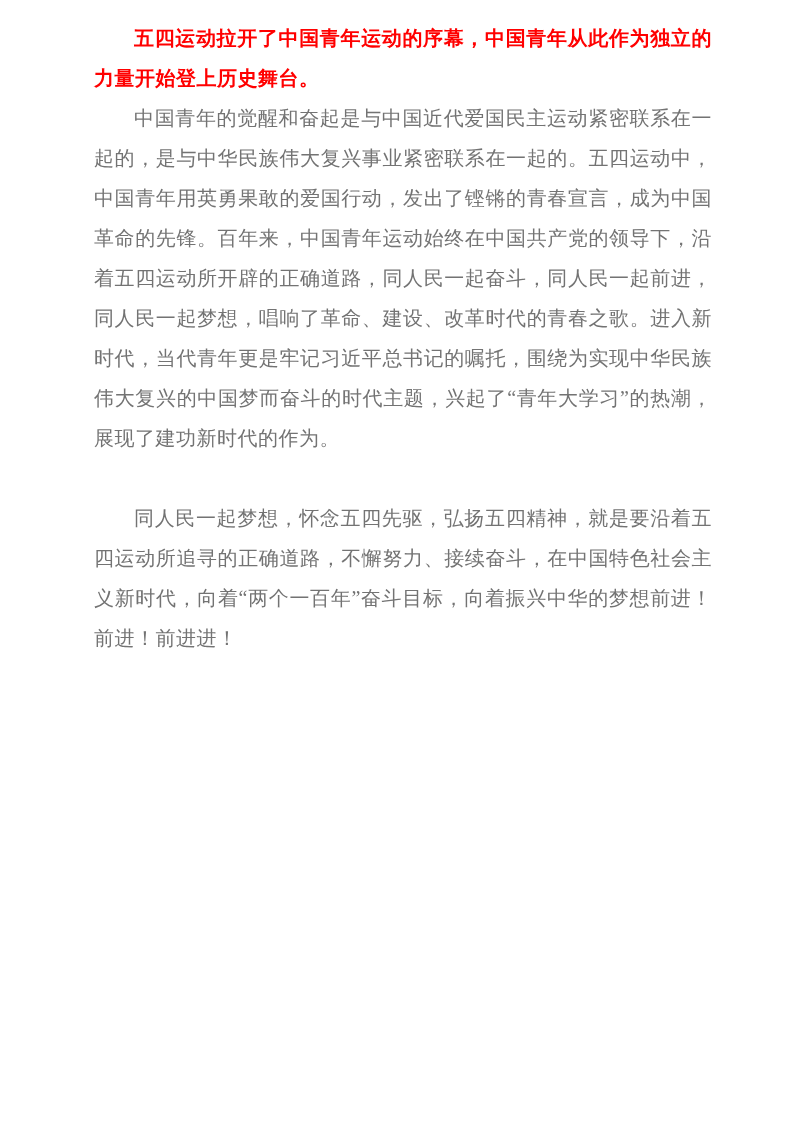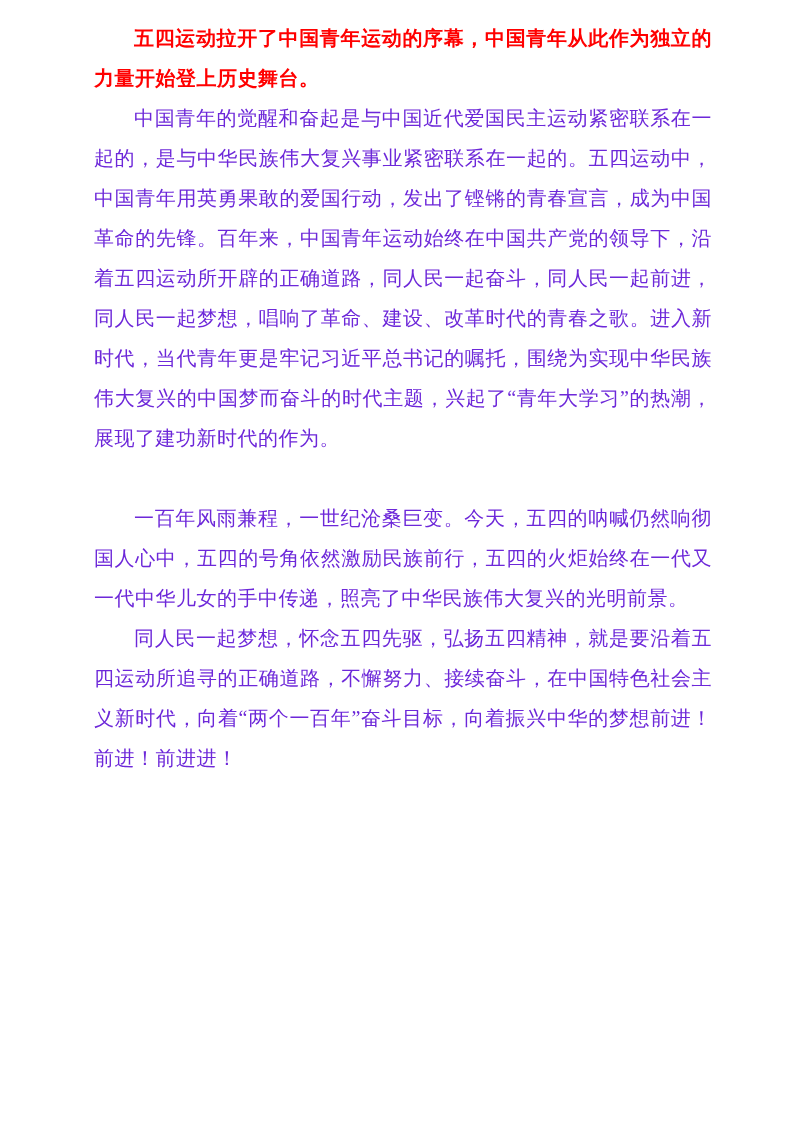--- a/index.html
+++ b/index.html
@@ -23,35 +23,34 @@
     top: 4px;
     width: 618px;
   }
   .para {
     margin: 0;
     font-size: 20px;
     line-height: 40px;
     letter-spacing: 0.5px;
     text-align: justify;
     text-indent: 2em;
-    color: #6d28d9;
+    color: #737373;
     word-break: break-all;
   }
   .para.heading {
     color: #ff0000;
     font-weight: bold;
   }
   .blank-line {
     height: 40px;
   }
 </style>
 </head>
 <body>
 
 <div class="page">
   <div class="content">
     <p class="para heading">五四运动拉开了中国青年运动的序幕，中国青年从此作为独立的力量开始登上历史舞台。</p>
     <p class="para">中国青年的觉醒和奋起是与中国近代爱国民主运动紧密联系在一起的，是与中华民族伟大复兴事业紧密联系在一起的。五四运动中，中国青年用英勇果敢的爱国行动，发出了铿锵的青春宣言，成为中国革命的先锋。百年来，中国青年运动始终在中国共产党的领导下，沿着五四运动所开辟的正确道路，同人民一起奋斗，同人民一起前进，同人民一起梦想，唱响了革命、建设、改革时代的青春之歌。进入新时代，当代青年更是牢记习近平总书记的嘱托，围绕为实现中华民族伟大复兴的中国梦而奋斗的时代主题，兴起了“青年大学习”的热潮，展现了建功新时代的作为。</p>
     <div class="blank-line"></div>
-    <p class="para">一百年风雨兼程，一世纪沧桑巨变。今天，五四的呐喊仍然响彻国人心中，五四的号角依然激励民族前行，五四的火炬始终在一代又一代中华儿女的手中传递，照亮了中华民族伟大复兴的光明前景。</p>
     <p class="para">同人民一起梦想，怀念五四先驱，弘扬五四精神，就是要沿着五四运动所追寻的正确道路，不懈努力、接续奋斗，在中国特色社会主义新时代，向着“两个一百年”奋斗目标，向着振兴中华的梦想前进！前进！前进进！</p>
   </div>
 </div>
 
 </body></html>

